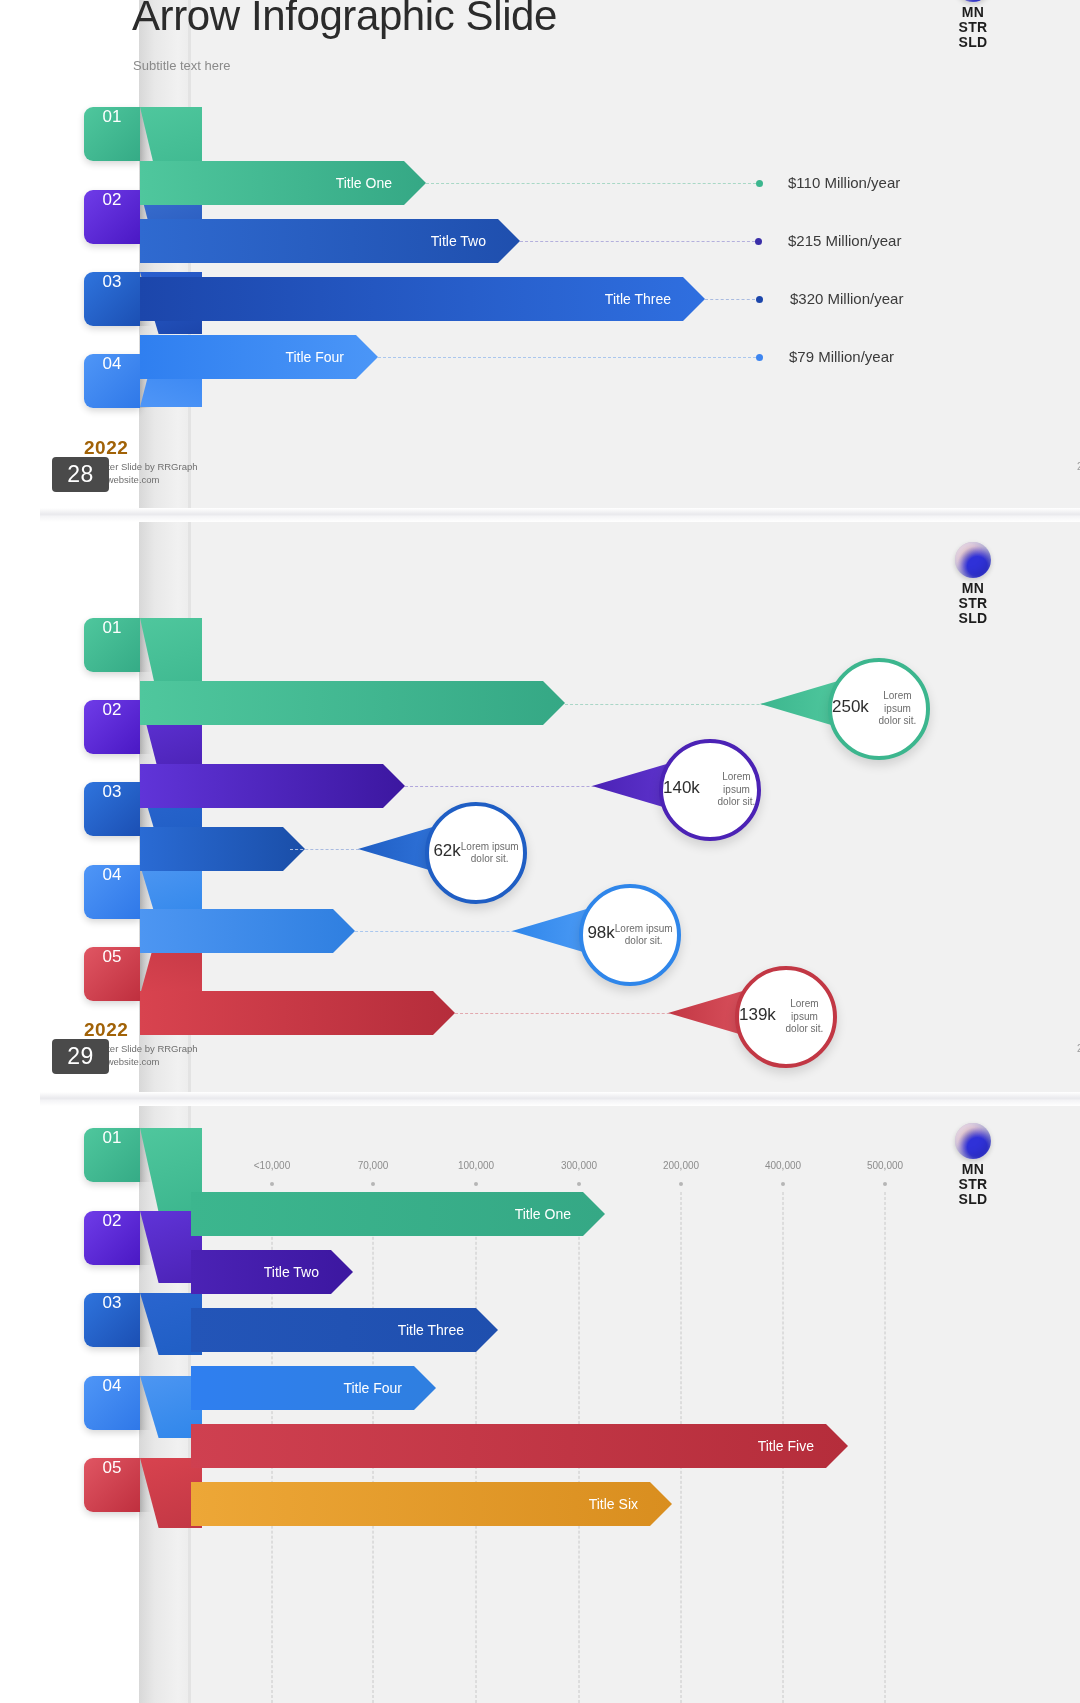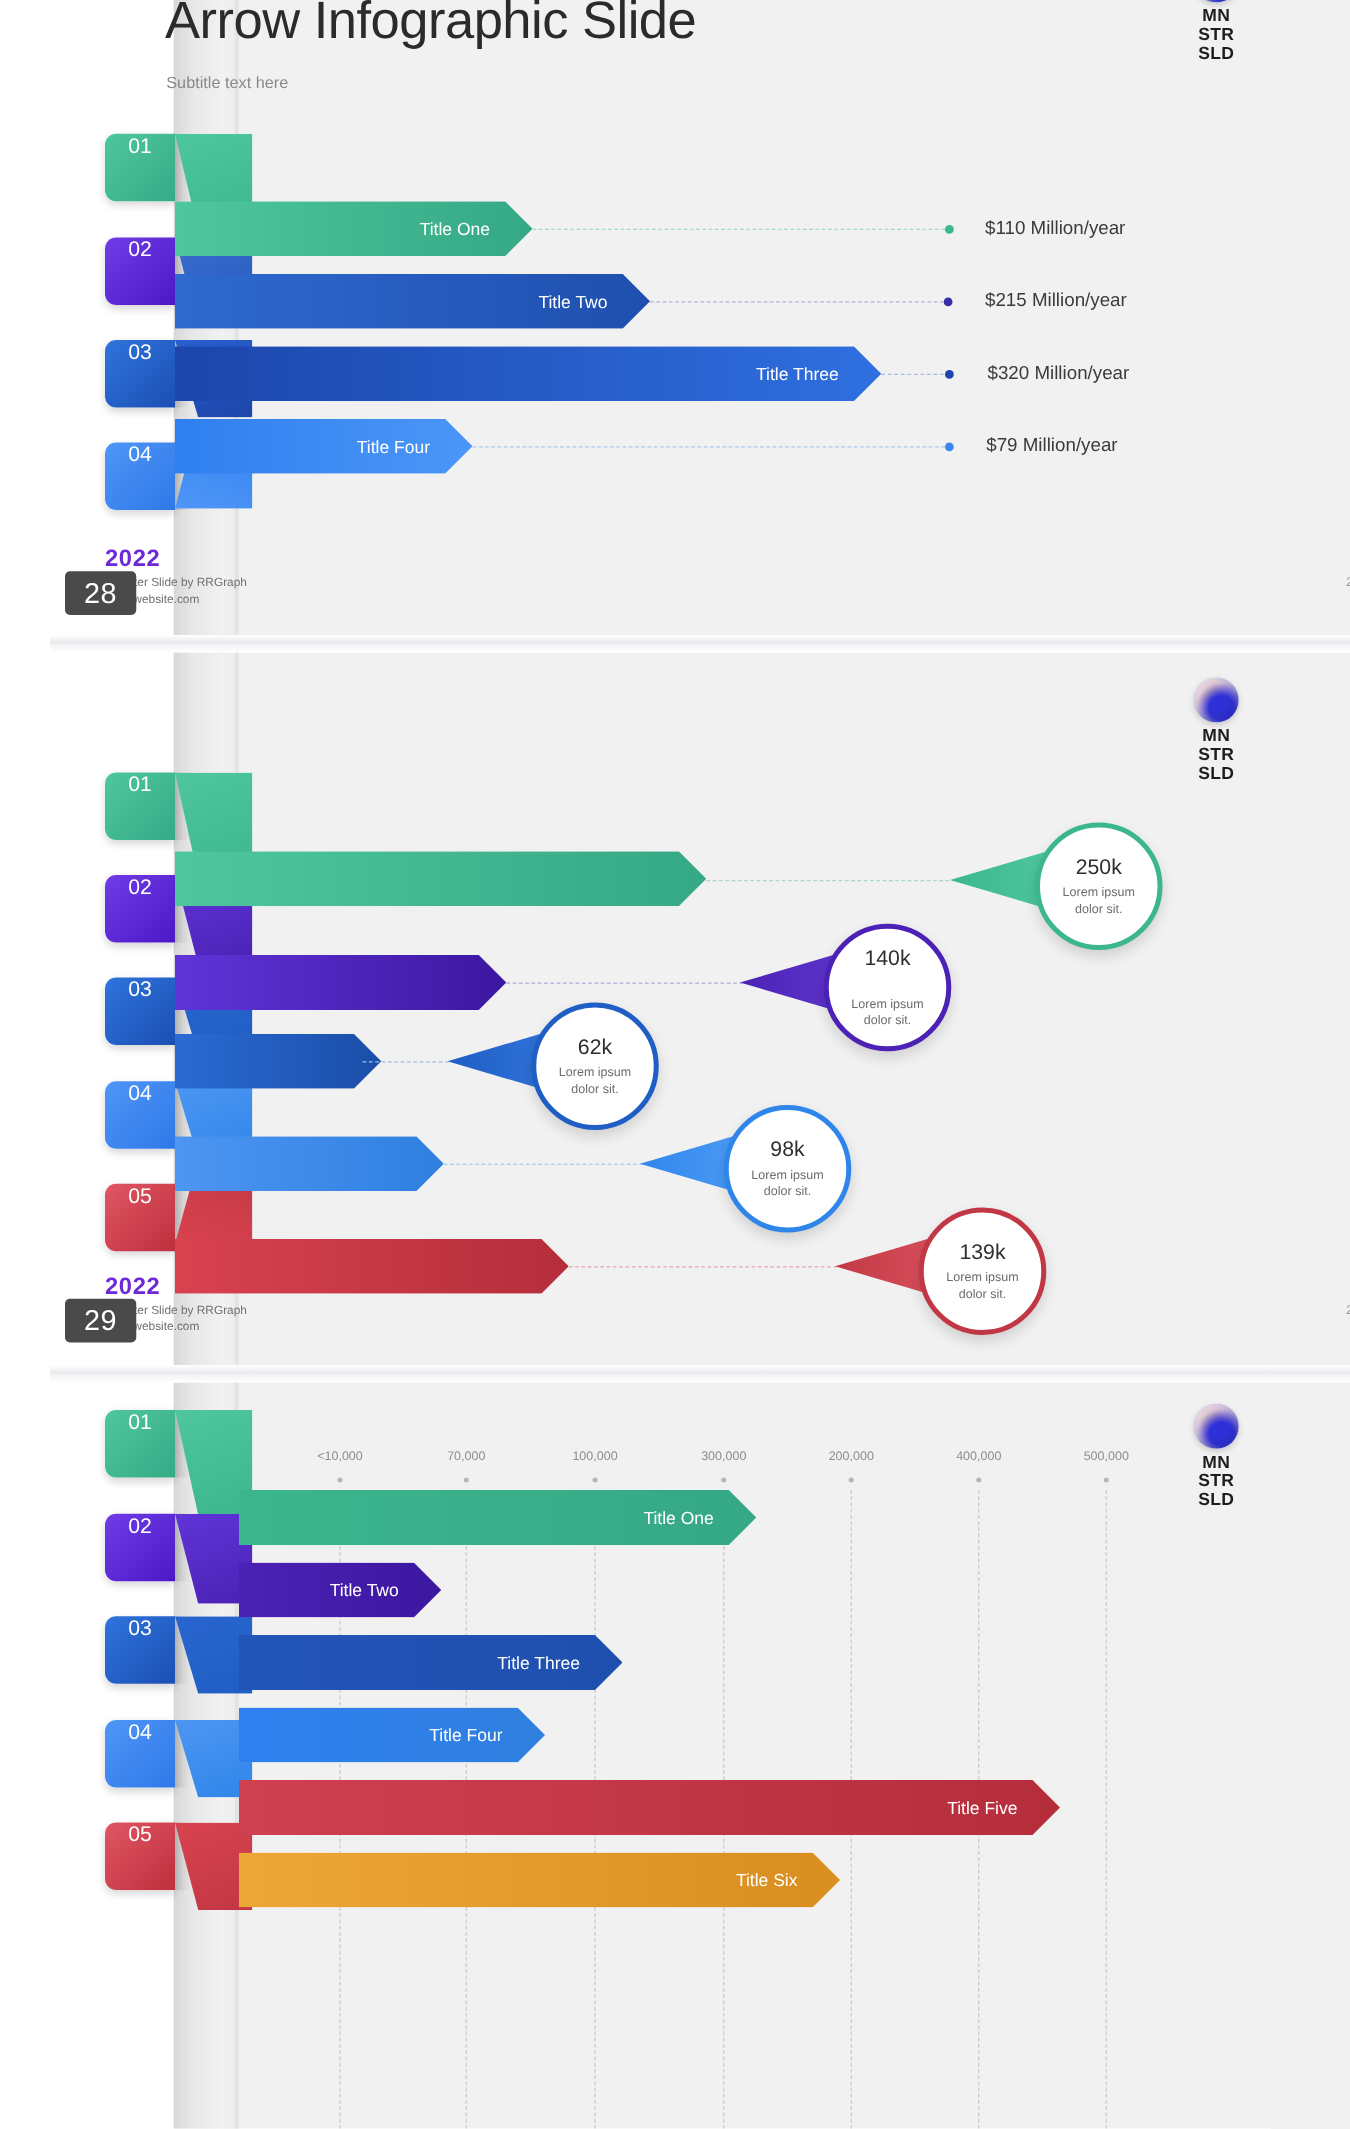--- a/index.html
+++ b/index.html
@@ -23,21 +23,21 @@
   
   .logo{position:absolute;width:70px;text-align:center;}
   .logo-ball{width:36px;height:36px;border-radius:50%;margin:0 auto 3px auto;
     background:
       radial-gradient(circle at 62% 68%, #2f31d8 0%, #2f31d8 30%, rgba(47,49,216,0) 62%),
       radial-gradient(circle at 38% 40%, #d6b3a8 0%, #c9a7c4 38%, #8e8fd6 70%, #5d62cf 100%);
     box-shadow:0 2px 5px rgba(0,0,0,.18), inset -3px -4px 8px rgba(0,0,0,.12), inset 4px 4px 7px rgba(255,255,255,.55);}
   .logo-txt{font-size:14px;font-weight:bold;color:#1d1d1d;line-height:1.08;letter-spacing:.3px;}
 
   
-  .f-year{position:absolute;left:44px;font-size:19px;font-weight:bold;color:#6d28d9;letter-spacing:.5px;}
+  .f-year{position:absolute;left:44px;font-size:19px;font-weight:bold;color:#a16207;letter-spacing:.5px;}
   .f-note{position:absolute;left:44px;font-size:9.5px;color:#6f6f6f;line-height:1.35;}
   .f-pageno{position:absolute;right:32px;font-size:10px;color:#9a9a9a;}
   .thumb-badge{position:absolute;left:12px;width:57px;height:35px;background:#4a4a4a;border-radius:4px;
     color:#fff;font-size:23px;display:flex;align-items:center;justify-content:center;letter-spacing:.5px;}
 
   
   .step{position:absolute;left:44px;width:56px;height:54px;border-radius:9px 0 0 9px;
         display:flex;justify-content:center;color:#fff;font-size:17px;
         box-shadow:0 3px 7px rgba(0,0,0,.16);}
   .step::after{content:"";position:absolute;right:-12px;top:0;width:12px;height:100%;
@@ -49,21 +49,21 @@
   .arrow span{position:absolute;right:34px;white-space:nowrap;}
   .elbow{position:absolute;width:62px;}
 
   
   .dots{position:absolute;height:1px;border-top:1px dashed #b9c3cc;}
   .dot{position:absolute;width:7px;height:7px;border-radius:50%;}
   .money{position:absolute;font-size:15px;color:#3b3b3b;white-space:nowrap;}
 
   
   .bubble{position:absolute;width:94px;height:94px;border-radius:50%;background:#fff;
-          border:4px solid #888;display:flex;flex-direction:column;align-items:center;justify-content:center;
+          border:4px solid #888;display:flex;align-items:center;justify-content:center;
           box-shadow:0 5px 11px rgba(0,0,0,.14);}
   .bubble b{font-size:17px;font-weight:normal;color:#2e2e2e;margin-bottom:5px;}
   .bubble i{font-style:normal;font-size:10px;color:#6c6c6c;line-height:1.25;text-align:center;}
   .tail{position:absolute;width:78px;height:46px;clip-path:polygon(100% 0,100% 100%,0 50%);}
 
   
   .tick-lbl{position:absolute;font-size:10px;color:#8d8d8d;transform:translateX(-50%);white-space:nowrap;}
   .tick-dot{position:absolute;width:4px;height:4px;border-radius:50%;background:#b6b6b6;transform:translateX(-50%);}
   .tick-line{position:absolute;width:0;border-left:1px dashed #c8c8c8;transform:translateX(-50%);}
 </style>

